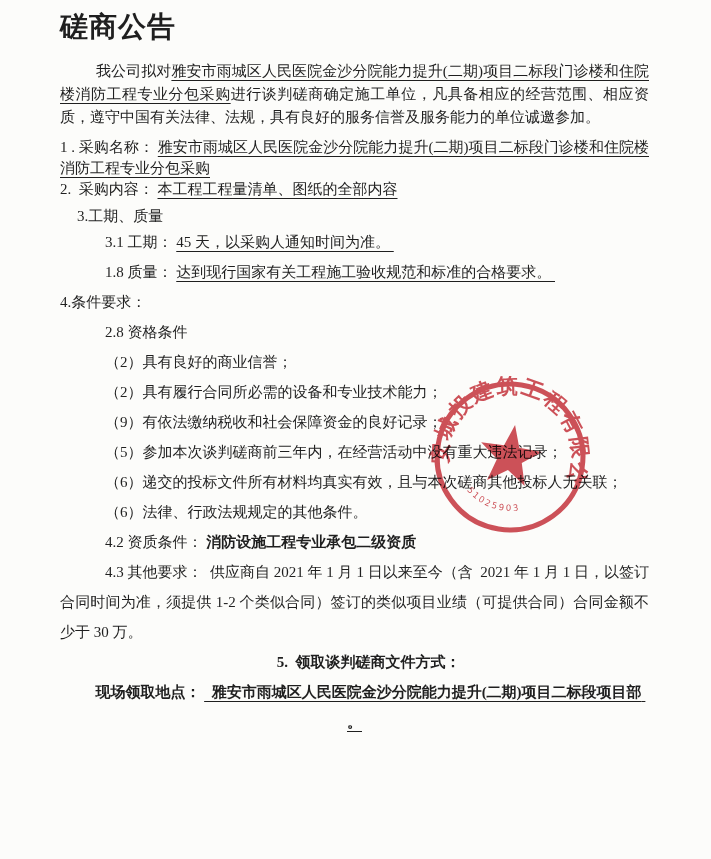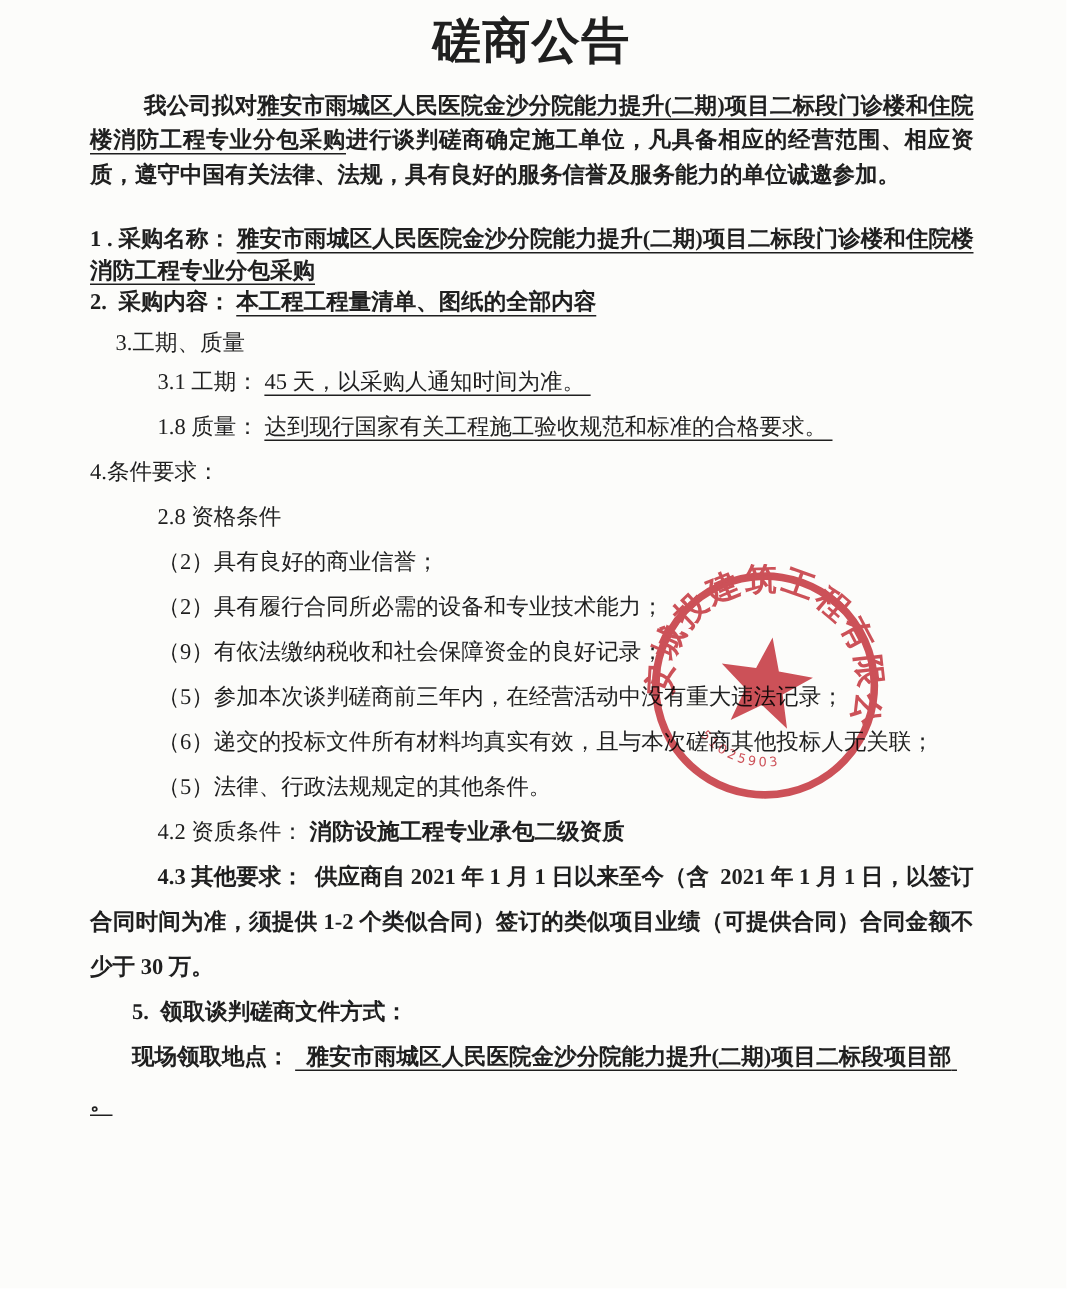--- a/index.html
+++ b/index.html
@@ -10,36 +10,36 @@
     background: #fcfcfa;
     color: #1f1f1f;
     font-family: "Liberation Serif", "DejaVu Serif", serif;
     font-size: 15px;
   }
   .content { padding: 0 62px 0 60px; }
   p { margin: 0; }
   .pre { white-space: pre-wrap; }
   .u { text-decoration: underline; text-underline-offset: 4px; text-decoration-thickness: 1px; }
   .b { font-weight: bold; }
-  .just { text-align: justify; font-weight: bold; }
+  .just { text-align: justify; }
 
   .title {
     margin: 10px 0 0;
-    text-align: center;
-    font-size: 32px; font-weight: bold;
+    text-align: left;
+    font-size: 28px; font-weight: bold;
     line-height: 34px; letter-spacing: 1px;
   }
   .intro { margin-top: 16px; line-height: 23px; text-indent: 36px; }
   .item12 { line-height: 21px; }
-  .mt9 { margin-top: 21px; }
+  .mt9 { margin-top: 8px; }
   .h3 { margin-top: 6px; line-height: 21px; margin-left: 17px; }
 
   .rhythm p { line-height: 30px; }
   .sub { text-indent: 45px; }
-  .ind2 { text-indent: 28px; }
+  .ind2 { text-indent: 28px; text-align: center; }
   .p43 { text-indent: 45px; }
   .reg { margin-top: 8px; text-indent: 28px; }
 
   .seal {
     position: absolute; left: 429px; top: 376px;
     width: 162px; height: 162px;
     mix-blend-mode: multiply; opacity: 0.88;
     pointer-events: none;
   }
   .seal-ink-stroke { stroke: #c93a43; fill: none; }
@@ -71,21 +71,21 @@
 
       <p class="pre">4.条件要求：</p>
 
       <p class="sub pre">2.8 资格条件</p>
 
       <p class="sub pre">（2）具有良好的商业信誉；</p>
       <p class="sub pre">（2）具有履行合同所必需的设备和专业技术能力；</p>
       <p class="sub pre">（9）有依法缴纳税收和社会保障资金的良好记录；</p>
       <p class="sub pre">（5）参加本次谈判磋商前三年内，在经营活动中没有重大违法记录；</p>
       <p class="sub pre">（6）递交的投标文件所有材料均真实有效，且与本次磋商其他投标人无关联；</p>
-      <p class="sub pre">（5）法律、行政法规规定的其他条件。</p>
+      <p class="sub pre">（6）法律、行政法规规定的其他条件。</p>
 
       <p class="sub"><span class="pre">4.2 资质条件： </span><span class="b pre">消防设施工程专业承包二级资质</span></p>
 
       <p class="p43 just"><span class="pre">4.3 其他要求：  </span><span class="pre">供应商自 2021 年 1 月 1 日以来至今（含  2021 年 1 月 1 日，以签订合同时间为准，须提供 1-2 个类似合同）签订的类似项目业绩（可提供合同）合同金额不少于 30 万。</span></p>
 
 
       <p class="ind2 b pre">5.  领取谈判磋商文件方式：</p>
 
       <p class="ind2"><span class="b pre">现场领取地点： </span><span class="u b pre">  雅安市雨城区人民医院金沙分院能力提升(二期)项目二标段项目部 。</span></p>
 

